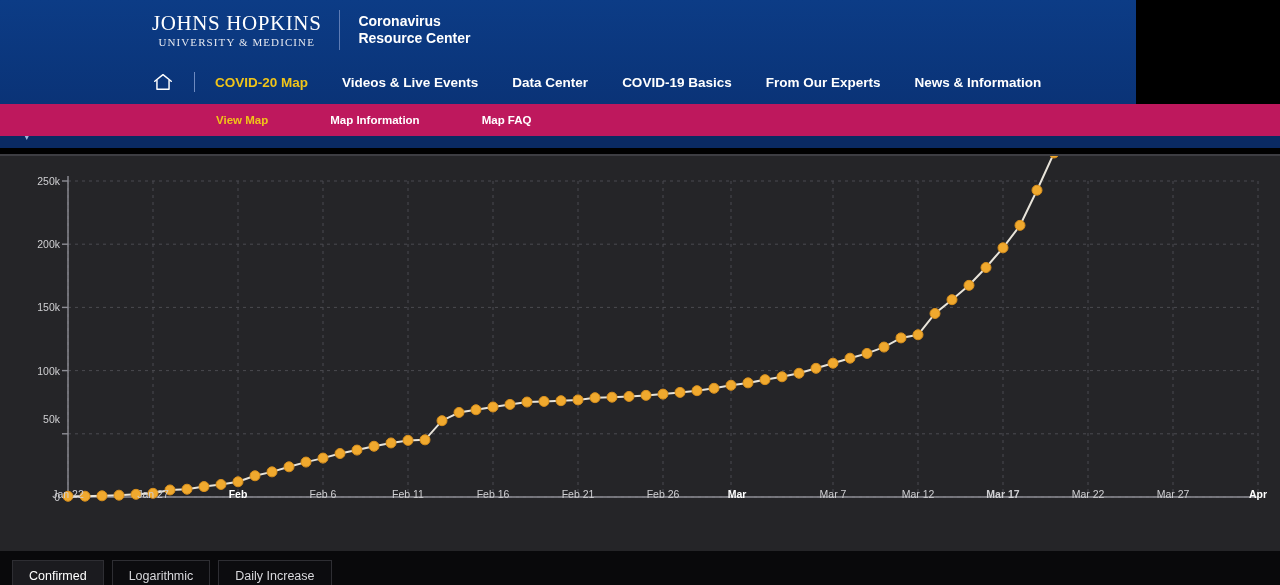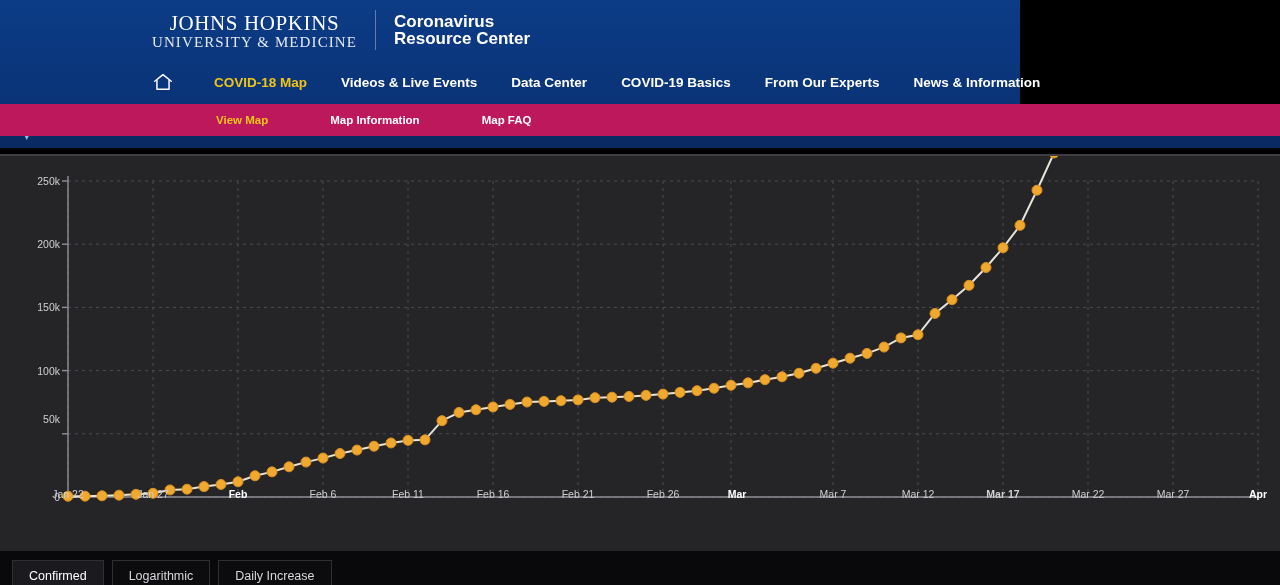--- a/index.html
+++ b/index.html
@@ -1,29 +1,29 @@
 <!DOCTYPE html>
 <html><head>
 <meta charset="utf-8">
 <style>
   * { margin:0; padding:0; box-sizing:border-box; }
   html,body{ width:1280px; height:585px; background:#000; overflow:hidden;
     font-family:"Liberation Sans", sans-serif; }
 
   
-  .header{ width:1020px; height:104px; background:#0b3a82;
+  .header{ width:1136px; height:104px; background:#0b3a82;
     background:linear-gradient(180deg,#0c3c86 0%,#0a3377 100%); position:relative; }
   .brand{ display:flex; align-items:center; padding:10px 0 0 152px; }
   .brand-jhu{ text-align:center; padding-right:18px; }
   .jhu-line1{ font-family:"Liberation Serif", serif; color:#fff; font-size:21px;
     letter-spacing:.6px; line-height:23px; white-space:nowrap; }
-  .jhu-line2{ font-family:"Liberation Serif", serif; color:#e6e9f0; font-size:15px;
+  .jhu-line2{ font-family:"Liberation Serif", serif; color:#e6e9f0; font-size:11px;
     letter-spacing:1.1px; line-height:14px; white-space:nowrap; }
   .brand-divider{ width:1px; height:40px; background:#5e7cb5; margin-right:18px; }
-  .brand-crc{ color:#fff; font-size:17px; font-weight:bold; line-height:17px; }
+  .brand-crc{ color:#fff; font-size:14px; font-weight:bold; line-height:17px; }
 
   .mainnav{ display:flex; align-items:center; padding-left:152px; margin-top:12px;
     height:40px; gap:0; }
   .home-ic{ width:22px; height:22px; display:block; }
   .nav-sep{ width:1px; height:20px; background:#6d8ac0; margin:0 20px; }
   .nav-item{ color:#fff; font-size:13.5px; font-weight:bold; white-space:nowrap;
     margin-right:34px; cursor:pointer; }
   .nav-item.active{ color:#f0c419; }
 
   
@@ -79,21 +79,21 @@
 
   <div class="mainnav">
     <span>
       <svg class="home-ic" viewBox="0 0 24 24" fill="none" stroke="#ffffff" stroke-width="1.6" stroke-linecap="round" stroke-linejoin="round">
         <path d="M3 11.2 12 4l9 7.2"></path>
           <path d="M5.4 10.4V20h13.2v-9.6"></path>
       </svg>
     </span>
     <span class="nav-sep"></span>
 
-    <span class="nav-item active">COVID-18 Map</span>
+    <span class="nav-item active">COVID-20 Map</span>
     <span class="nav-item">Videos &amp; Live Events</span>
     <span class="nav-item">Data Center</span>
     <span class="nav-item">COVID-19 Basics</span>
     <span class="nav-item">From Our Experts</span>
     <span class="nav-item">News &amp; Information</span>
   </div>
 </div>
 
 <div class="subnav">
   <span class="subnav-item active">View Map</span>

